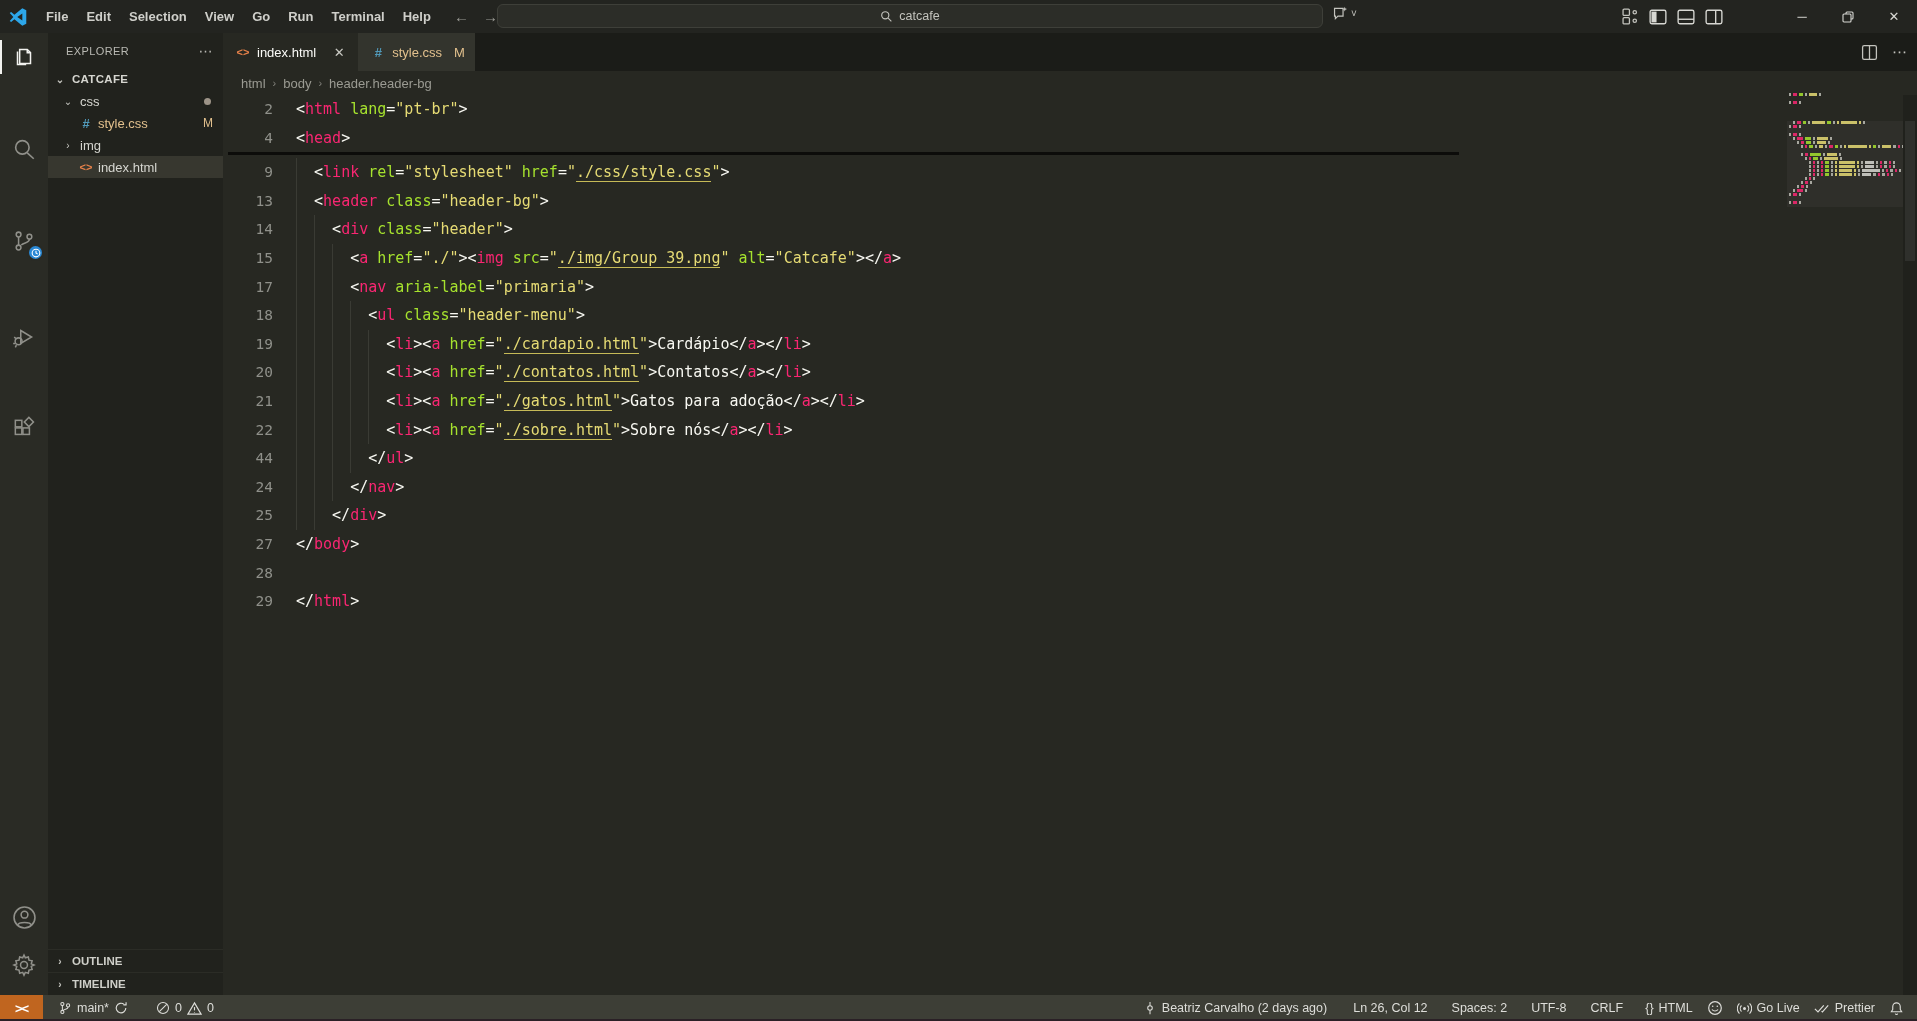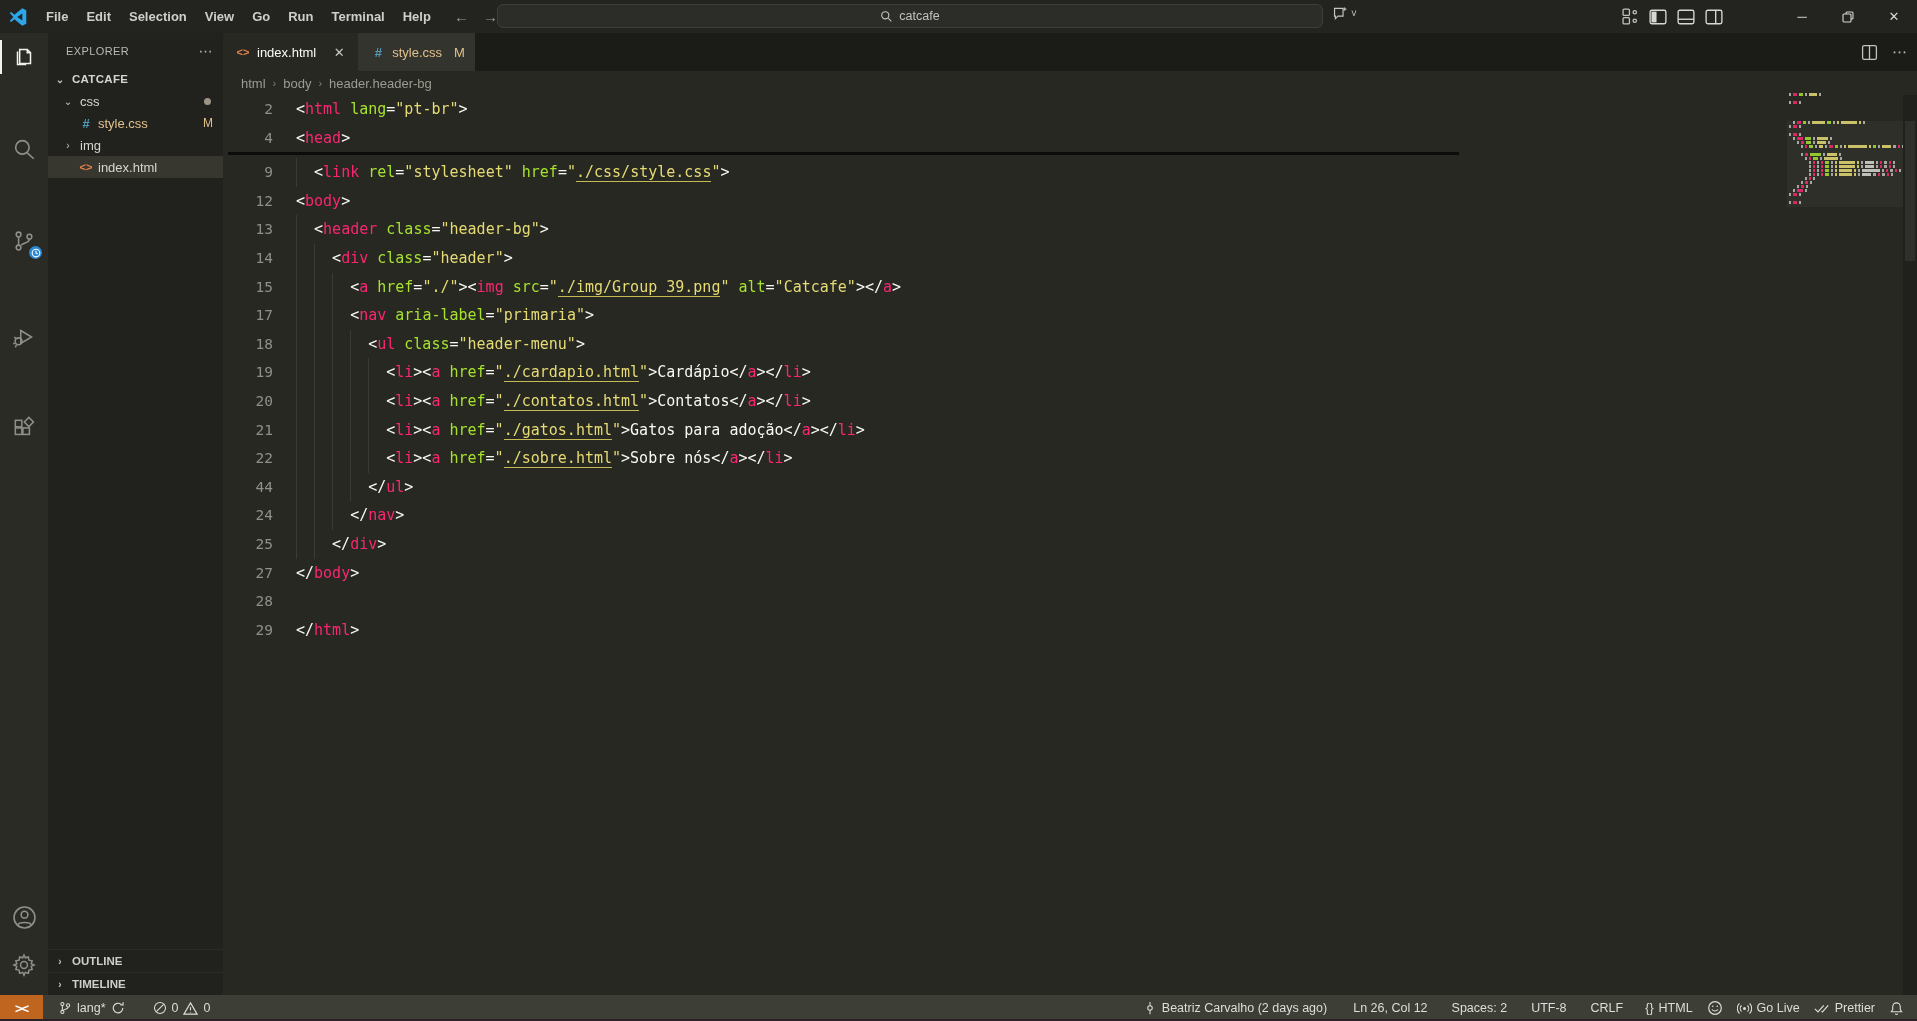--- a/index.html
+++ b/index.html
@@ -292,21 +292,20 @@
     </div>
 
     <div class="codearea">
       <div class="sticky" id="sticky-lines">
           <div class="line"><span class="ln">2</span><span class="tk-w">&lt;</span><span class="tk-t">html</span><span class="tk-w"> </span><span class="tk-a">lang</span><span class="tk-w">=</span><span class="tk-s">"pt-br"</span><span class="tk-w">&gt;</span></div>
           <div class="line"><span class="ln">4</span><span class="tk-w">&lt;</span><span class="tk-t">head</span><span class="tk-w">&gt;</span></div>
         </div>
       <div class="sticky-shadow"></div>
       <div id="code-lines">
           <div class="line"><span class="ln">9</span><span class="g"></span><span class="tk-w">&lt;</span><span class="tk-t">link</span><span class="tk-w"> </span><span class="tk-a">rel</span><span class="tk-w">=</span><span class="tk-s">"stylesheet"</span><span class="tk-w"> </span><span class="tk-a">href</span><span class="tk-w">=</span><span class="tk-s">"</span><span class="tk-l">./css/style.css</span><span class="tk-s">"</span><span class="tk-w">&gt;</span></div>
-          <div class="line"><span class="ln">12</span><span class="tk-w">&lt;</span><span class="tk-t">body</span><span class="tk-w">&gt;</span></div>
           <div class="line"><span class="ln">13</span><span class="g"></span><span class="tk-w">&lt;</span><span class="tk-t">header</span><span class="tk-w"> </span><span class="tk-a">class</span><span class="tk-w">=</span><span class="tk-s">"header-bg"</span><span class="tk-w">&gt;</span></div>
           <div class="line"><span class="ln">14</span><span class="g"></span><span class="g"></span><span class="tk-w">&lt;</span><span class="tk-t">div</span><span class="tk-w"> </span><span class="tk-a">class</span><span class="tk-w">=</span><span class="tk-s">"header"</span><span class="tk-w">&gt;</span></div>
           <div class="line"><span class="ln">15</span><span class="g"></span><span class="g"></span><span class="g"></span><span class="tk-w">&lt;</span><span class="tk-t">a</span><span class="tk-w"> </span><span class="tk-a">href</span><span class="tk-w">=</span><span class="tk-s">"./"</span><span class="tk-w">&gt;&lt;</span><span class="tk-t">img</span><span class="tk-w"> </span><span class="tk-a">src</span><span class="tk-w">=</span><span class="tk-s">"</span><span class="tk-l">./img/Group 39.png</span><span class="tk-s">"</span><span class="tk-w"> </span><span class="tk-a">alt</span><span class="tk-w">=</span><span class="tk-s">"Catcafe"</span><span class="tk-w">&gt;&lt;/</span><span class="tk-t">a</span><span class="tk-w">&gt;</span></div>
           <div class="line"><span class="ln">17</span><span class="g"></span><span class="g"></span><span class="g"></span><span class="tk-w">&lt;</span><span class="tk-t">nav</span><span class="tk-w"> </span><span class="tk-a">aria-label</span><span class="tk-w">=</span><span class="tk-s">"primaria"</span><span class="tk-w">&gt;</span></div>
           <div class="line"><span class="ln">18</span><span class="g"></span><span class="g"></span><span class="g"></span><span class="g"></span><span class="tk-w">&lt;</span><span class="tk-t">ul</span><span class="tk-w"> </span><span class="tk-a">class</span><span class="tk-w">=</span><span class="tk-s">"header-menu"</span><span class="tk-w">&gt;</span></div>
           <div class="line"><span class="ln">19</span><span class="g"></span><span class="g"></span><span class="g"></span><span class="g"></span><span class="g"></span><span class="tk-w">&lt;</span><span class="tk-t">li</span><span class="tk-w">&gt;&lt;</span><span class="tk-t">a</span><span class="tk-w"> </span><span class="tk-a">href</span><span class="tk-w">=</span><span class="tk-s">"</span><span class="tk-l">./cardapio.html</span><span class="tk-s">"</span><span class="tk-w">&gt;</span><span class="tk-x">Cardápio</span><span class="tk-w">&lt;/</span><span class="tk-t">a</span><span class="tk-w">&gt;&lt;/</span><span class="tk-t">li</span><span class="tk-w">&gt;</span></div>
           <div class="line"><span class="ln">20</span><span class="g"></span><span class="g"></span><span class="g"></span><span class="g"></span><span class="g"></span><span class="tk-w">&lt;</span><span class="tk-t">li</span><span class="tk-w">&gt;&lt;</span><span class="tk-t">a</span><span class="tk-w"> </span><span class="tk-a">href</span><span class="tk-w">=</span><span class="tk-s">"</span><span class="tk-l">./contatos.html</span><span class="tk-s">"</span><span class="tk-w">&gt;</span><span class="tk-x">Contatos</span><span class="tk-w">&lt;/</span><span class="tk-t">a</span><span class="tk-w">&gt;&lt;/</span><span class="tk-t">li</span><span class="tk-w">&gt;</span></div>
           <div class="line"><span class="ln">21</span><span class="g"></span><span class="g"></span><span class="g"></span><span class="g"></span><span class="g"></span><span class="tk-w">&lt;</span><span class="tk-t">li</span><span class="tk-w">&gt;&lt;</span><span class="tk-t">a</span><span class="tk-w"> </span><span class="tk-a">href</span><span class="tk-w">=</span><span class="tk-s">"</span><span class="tk-l">./gatos.html</span><span class="tk-s">"</span><span class="tk-w">&gt;</span><span class="tk-x">Gatos para adoção</span><span class="tk-w">&lt;/</span><span class="tk-t">a</span><span class="tk-w">&gt;&lt;/</span><span class="tk-t">li</span><span class="tk-w">&gt;</span></div>
           <div class="line"><span class="ln">22</span><span class="g"></span><span class="g"></span><span class="g"></span><span class="g"></span><span class="g"></span><span class="tk-w">&lt;</span><span class="tk-t">li</span><span class="tk-w">&gt;&lt;</span><span class="tk-t">a</span><span class="tk-w"> </span><span class="tk-a">href</span><span class="tk-w">=</span><span class="tk-s">"</span><span class="tk-l">./sobre.html</span><span class="tk-s">"</span><span class="tk-w">&gt;</span><span class="tk-x">Sobre nós</span><span class="tk-w">&lt;/</span><span class="tk-t">a</span><span class="tk-w">&gt;&lt;/</span><span class="tk-t">li</span><span class="tk-w">&gt;</span></div>
           <div class="line"><span class="ln">44</span><span class="g"></span><span class="g"></span><span class="g"></span><span class="g"></span><span class="tk-w">&lt;/</span><span class="tk-t">ul</span><span class="tk-w">&gt;</span></div>
@@ -349,21 +348,21 @@
 <div class="statusbar">
   <div class="remote">&gt;&lt;</div>
   <div class="sb-item" style="margin-left:8px">
     <svg width="14" height="14" viewBox="0 0 16 16" fill="none" stroke="#dededa" stroke-width="1.2">
       <circle cx="5" cy="3.5" r="1.8"></circle>
         <circle cx="11.5" cy="5" r="1.8"></circle>
         <circle cx="5" cy="12.5" r="1.8"></circle>
       <path d="M5 5.3 V10.7"></path>
         <path d="M11.5 6.8 c0 3 -3.5 2.2 -6 4.2"></path>
     </svg>
-    <span>lang*</span>
+    <span>main*</span>
     <svg width="14" height="14" viewBox="0 0 16 16" fill="none" stroke="#dededa" stroke-width="1.3">
       <path d="M13.5 8 a5.5 5.5 0 1 1 -2 -4.2"></path>
         <path d="M13.8 1.5 V4.5 H10.8"></path>
     </svg>
   </div>
   <div class="sb-item" style="margin-left:14px">
     <svg width="14" height="14" viewBox="0 0 16 16" fill="none" stroke="#dededa" stroke-width="1.2">
       <circle cx="8" cy="8" r="6.3"></circle>
         <path d="M3.8 12.2 L12.2 3.8"></path>
     </svg>

